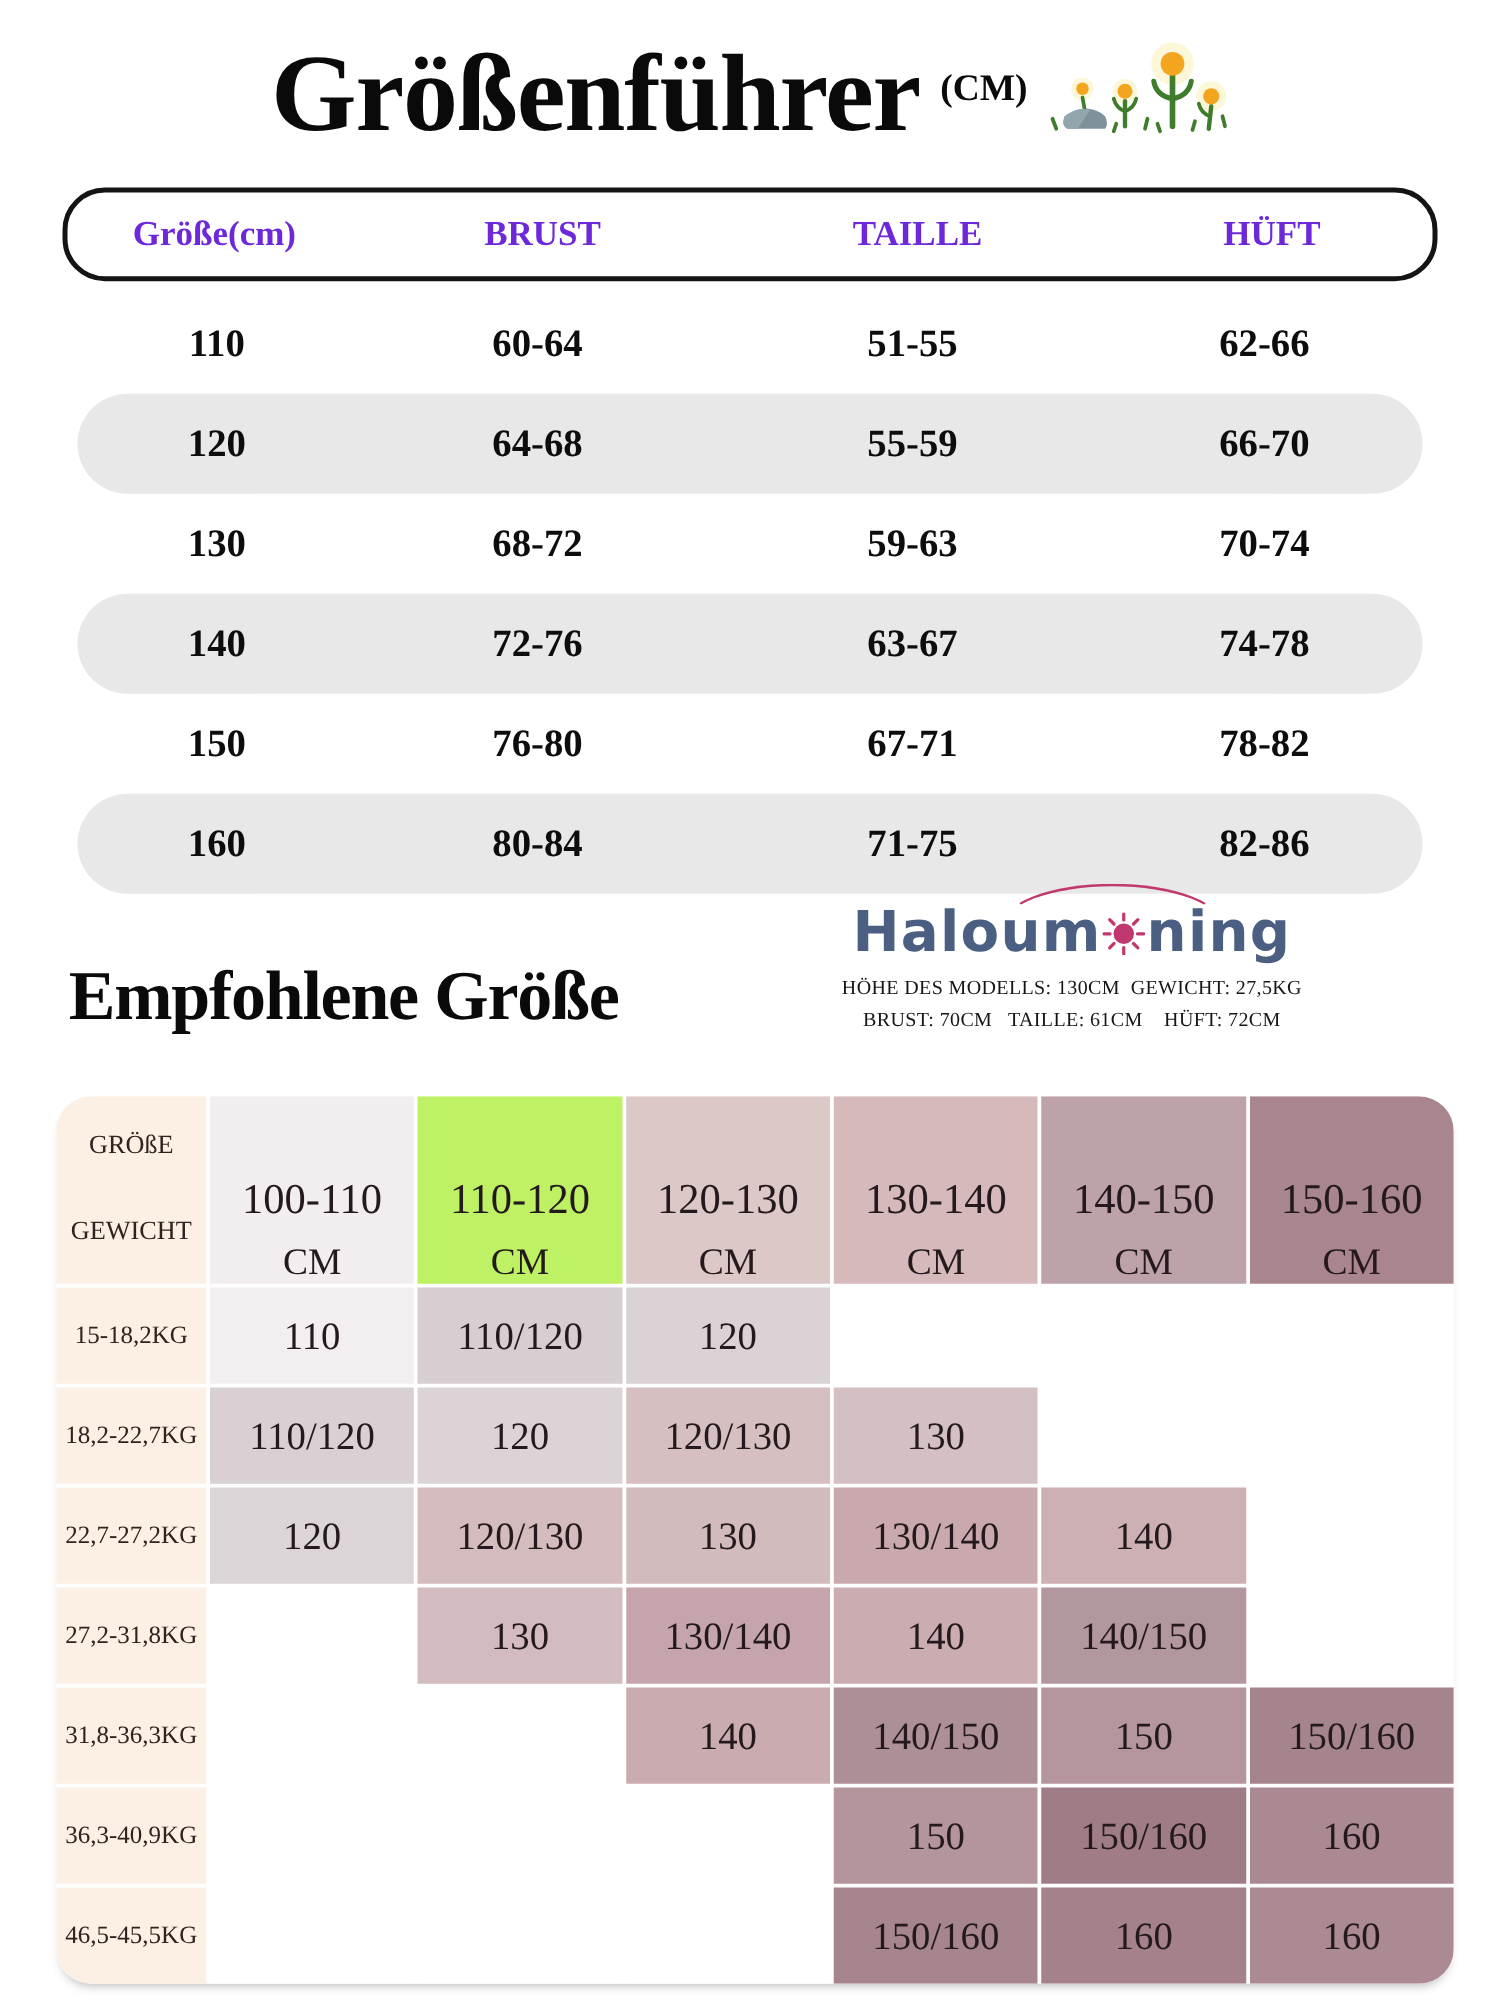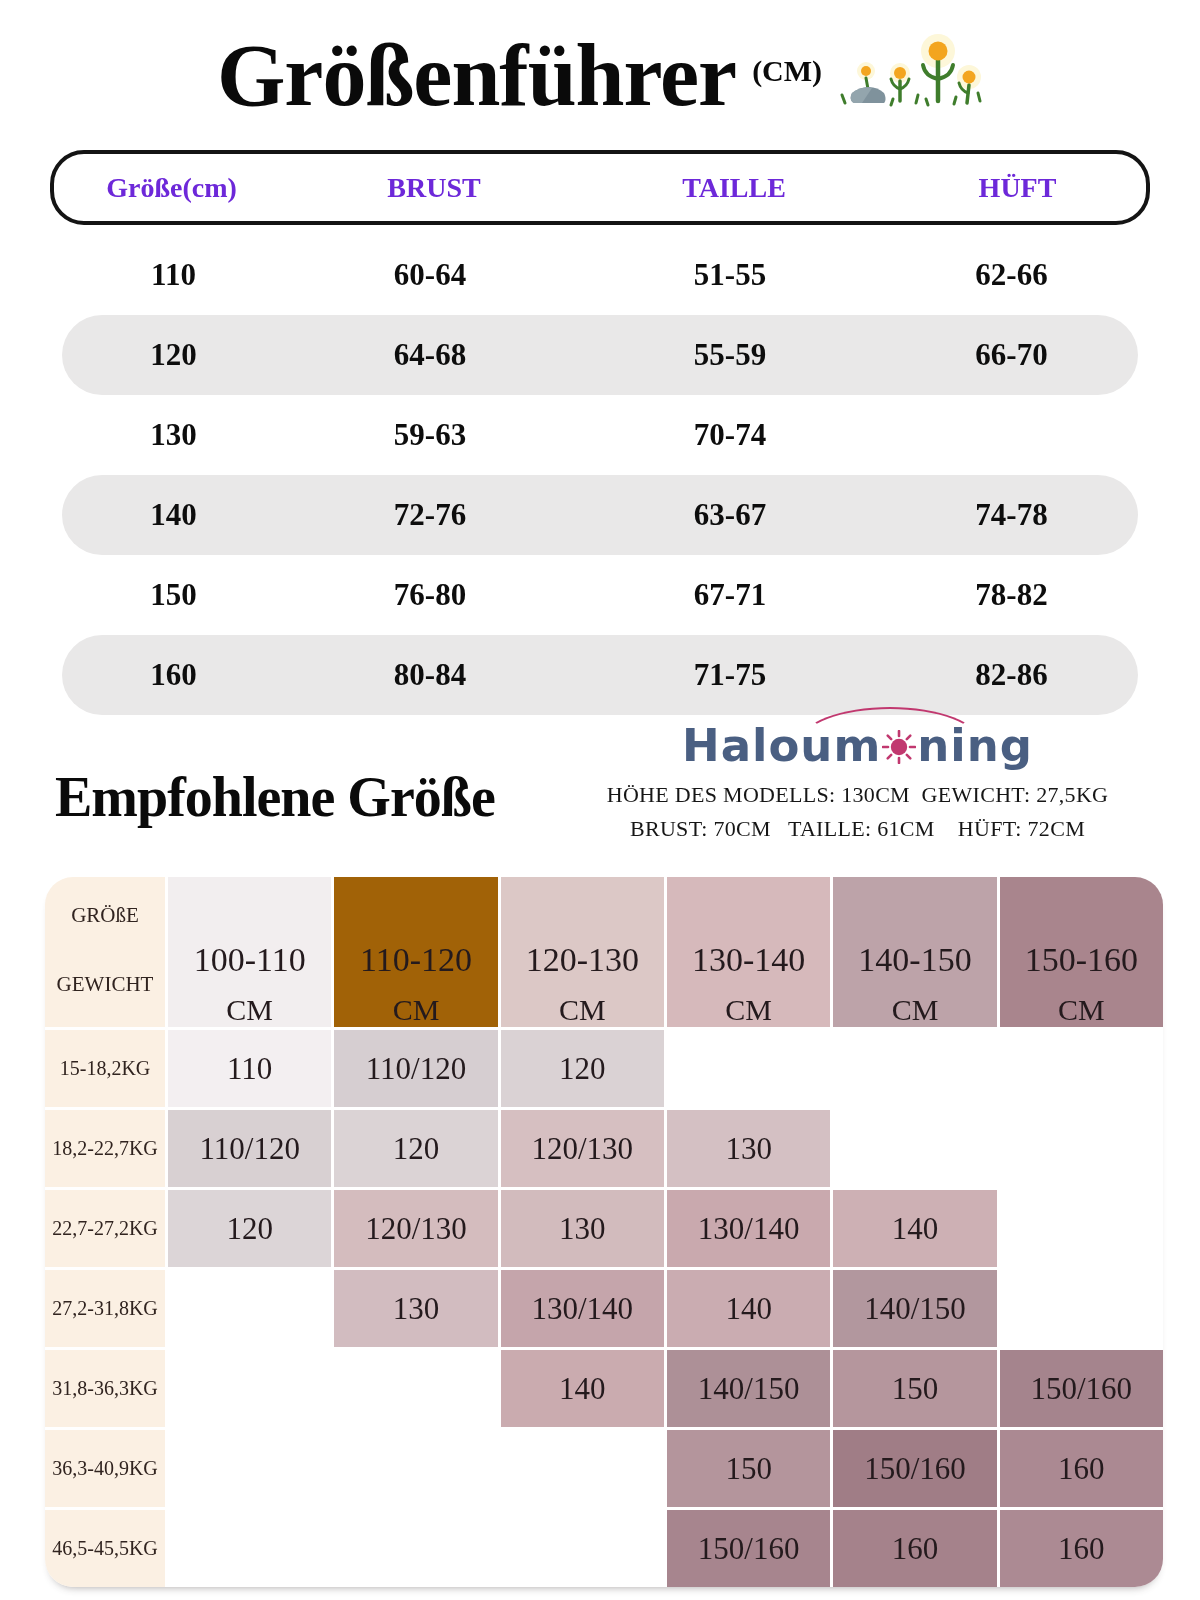--- a/index.html
+++ b/index.html
@@ -130,21 +130,21 @@
     position: absolute;
     left: 50%; top: 60%;
     width: 10px; height: 10px;
     border-radius: 50%;
     transform: translate(-50%, -50%);
     background: inherit;
   }
   .logo-sun { display: inline-block; vertical-align: -3px; margin: 0 1px; }
   .model-line {
     white-space: pre;
-    font-size: 22px;
+    font-size: 16px;
     color: #161616;
     letter-spacing: 0.3px;
   }
   .model-line.first { margin-top: 8px; }
   .model-line.second { margin-top: 8px; }
 
   
   .matrix {
     margin: 8px 0 0 45px;
     width: 1118px;
@@ -246,20 +246,21 @@
       <span>62-66</span>
     </div>
     <div class="srow stripe" style="background: rgb(233, 232, 232);">
       <span>120</span>
       <span>64-68</span>
       <span>55-59</span>
       <span>66-70</span>
     </div>
     <div class="srow">
       <span>130</span>
+      <span>68-72</span>
       <span>59-63</span>
       <span>70-74</span>
     </div>
     <div class="srow stripe" style="background: rgb(233, 232, 232);">
       <span>140</span>
       <span>72-76</span>
       <span>63-67</span>
       <span>74-78</span>
     </div>
     <div class="srow">
@@ -301,21 +302,21 @@
 
   <div class="matrix">
     <div class="mcorner" style="background: rgb(251, 240, 227);">
       <span>GRÖßE</span>
       <span>GEWICHT</span>
     </div>
     <div class="mh" style="background: rgb(242, 238, 239);">
       <span class="range">100-110</span>
       <span class="unit">CM</span>
     </div>
-    <div class="mh" style="background: #a16207;">
+    <div class="mh" style="background: #bef264;">
       <span class="range">110-120</span>
       <span class="unit">CM</span>
     </div>
     <div class="mh" style="background: rgb(220, 200, 198);">
       <span class="range">120-130</span>
       <span class="unit">CM</span>
     </div>
     <div class="mh" style="background: rgb(214, 185, 187);">
       <span class="range">130-140</span>
       <span class="unit">CM</span>

